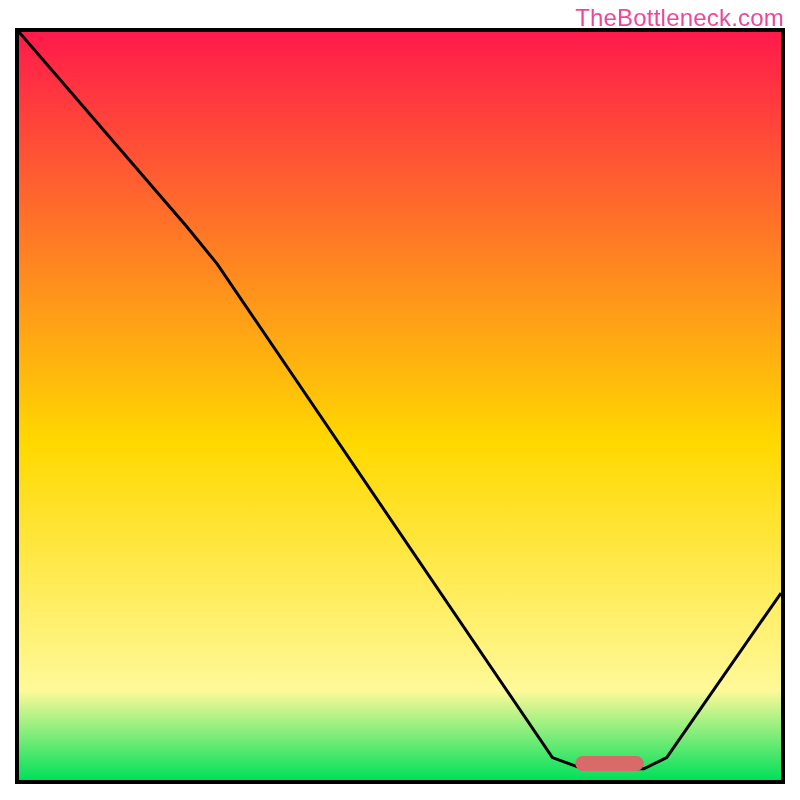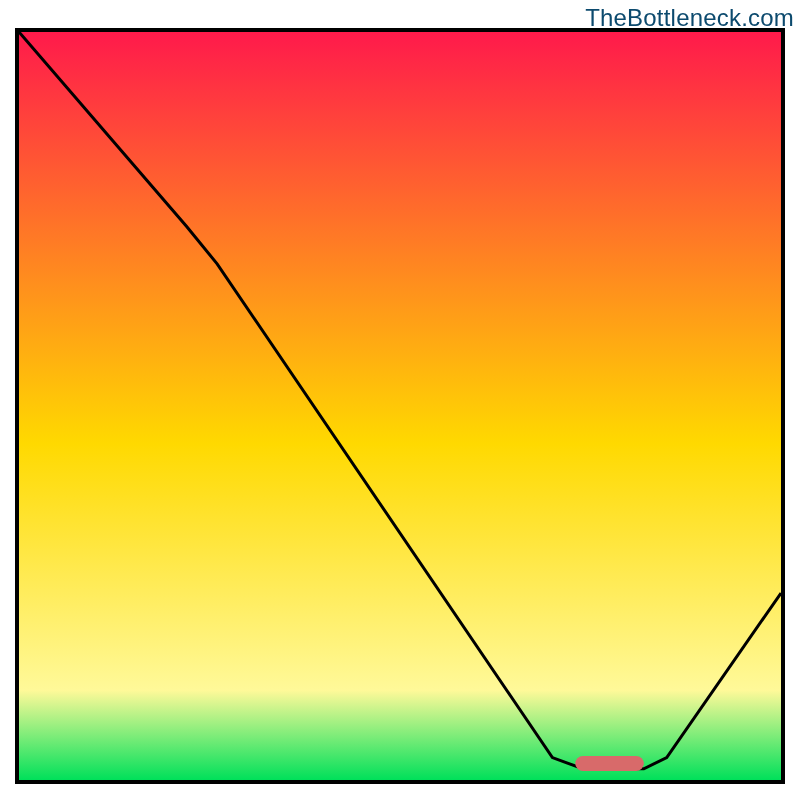--- a/index.html
+++ b/index.html
@@ -11,22 +11,22 @@
     font-family: Arial, Helvetica, sans-serif;
   }
   .frame {
     position: relative;
     width: 800px;
     height: 800px;
   }
   .watermark {
     position: absolute;
     top: 4px;
-    right: 6px;
-    color: #0c4a6e;
+    right: 16px;
+    color: #ec4899;
     font-size: 24px;
     letter-spacing: 0.2px;
     z-index: 10;
     text-align: center;
   }
   .plot-border {
     position: absolute;
     left: 15px;
     top: 28px;
     width: 770px;

